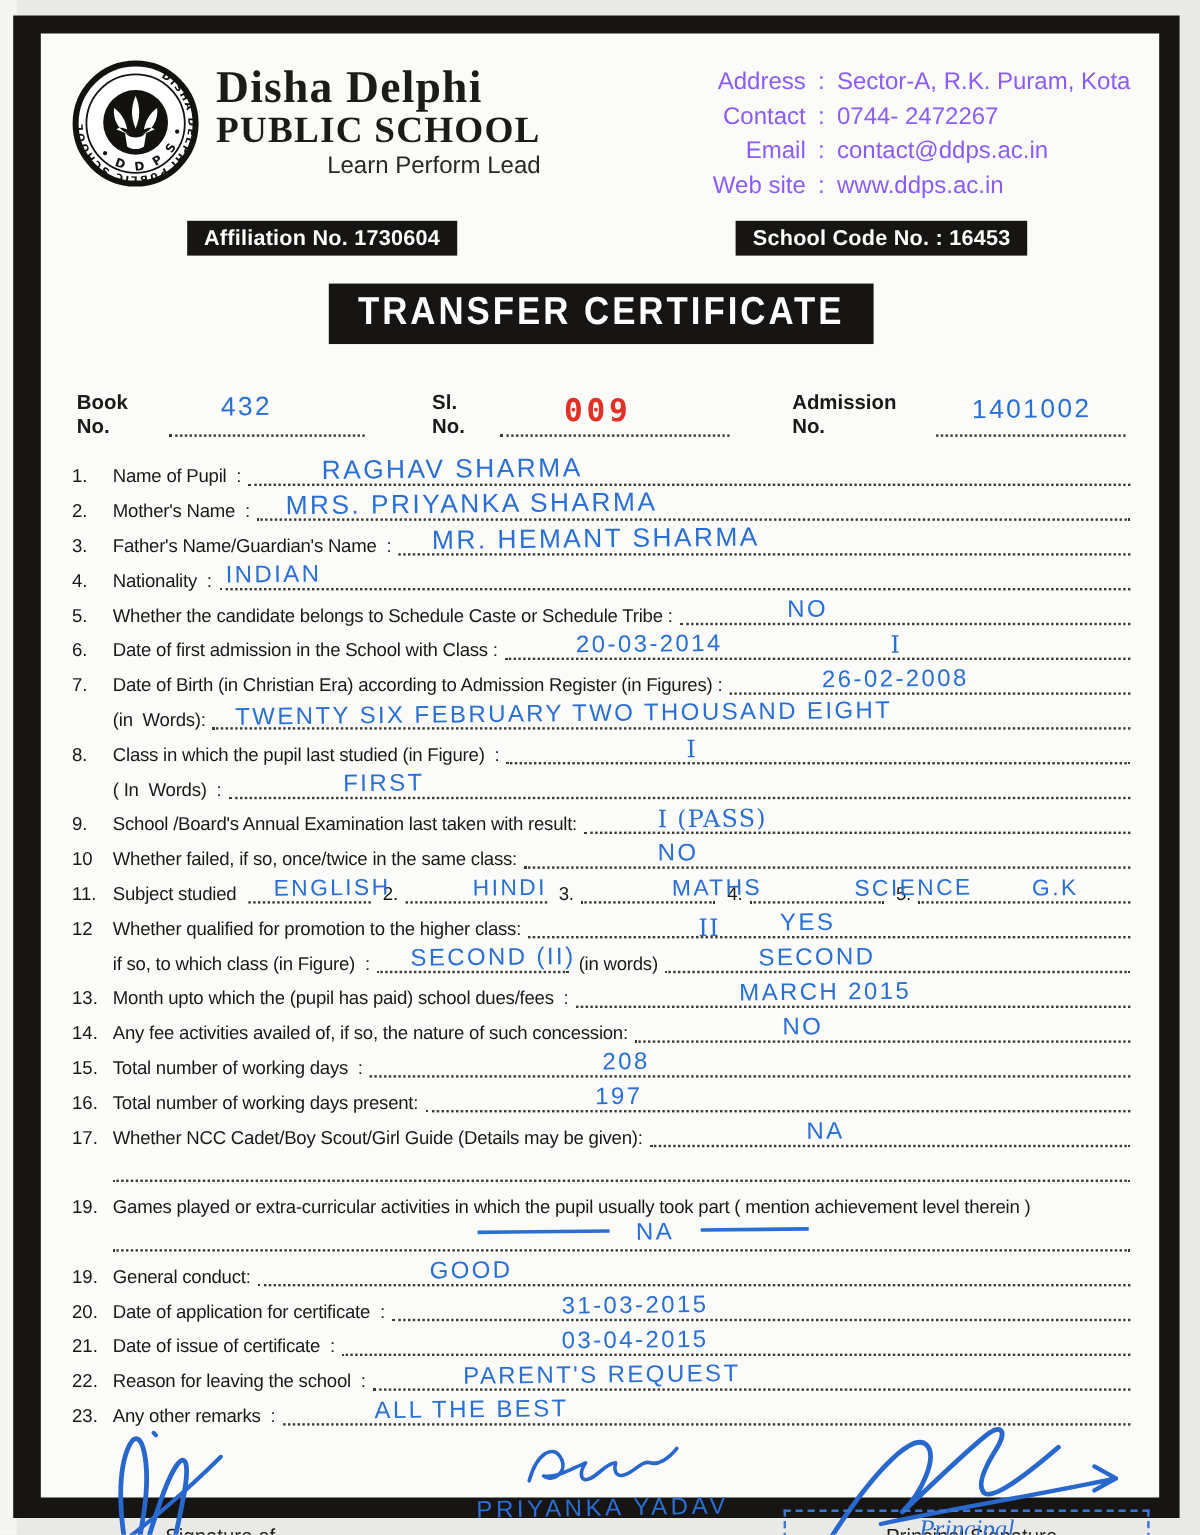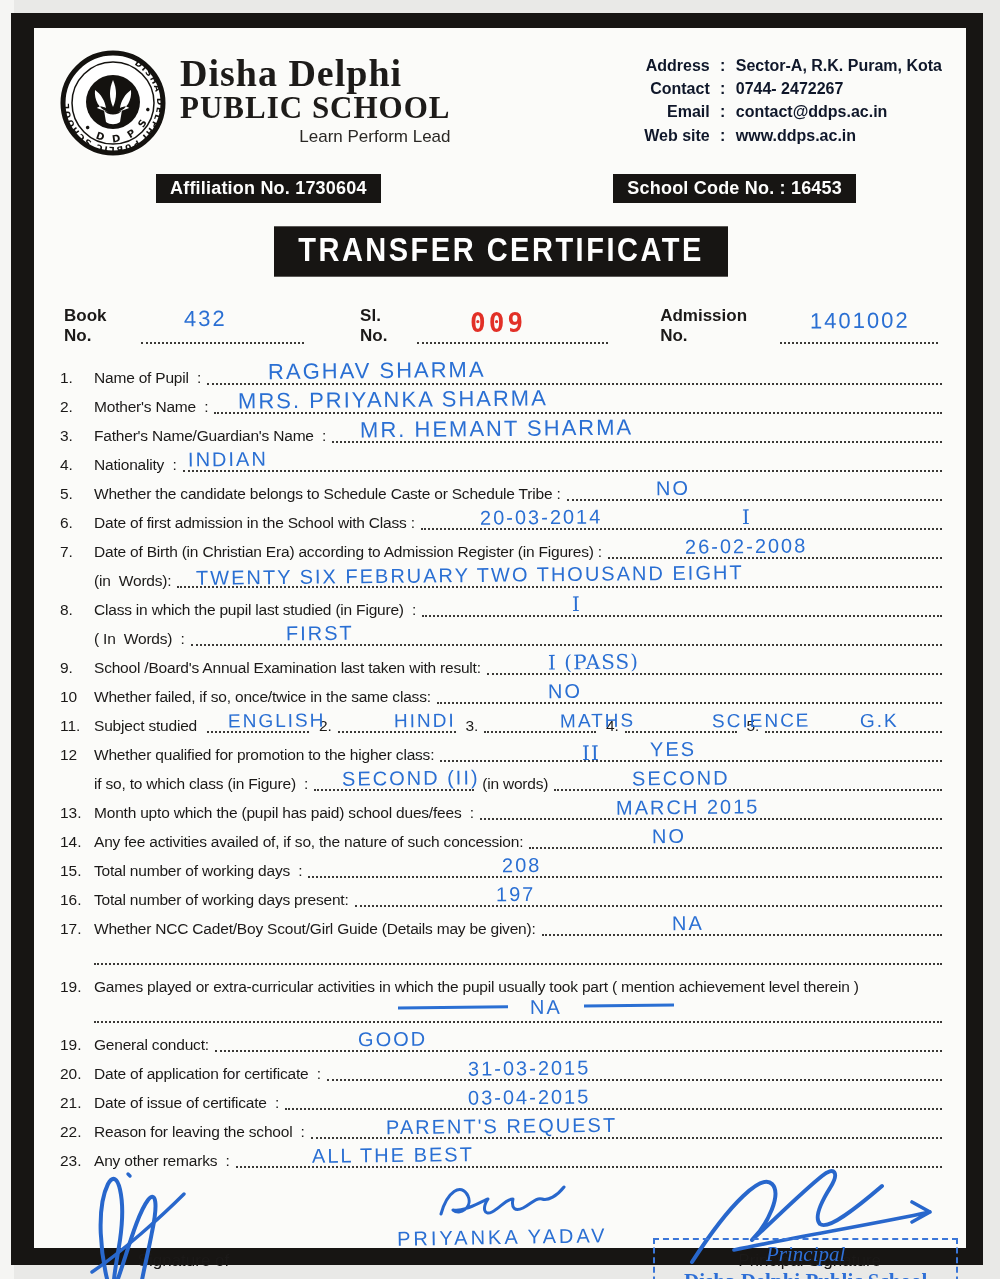--- a/index.html
+++ b/index.html
@@ -9,33 +9,33 @@
   .page { position:absolute; left:11px; top:13px; width:972px; height:1252px;
           background:#fbfbf9; border:solid #171513; border-width:15px 17px 17px 23px; }
   .content { position:relative; padding:16px 24px 0 26px; height:100%; }
 
   
   .header { display:flex; align-items:flex-start; }
   .logo { flex:none; margin-top:6px; }
   .school-name { margin-left:14px; margin-top:10px; }
   .school-name .l1 { font-family:"Liberation Serif", serif; font-weight:bold; font-size:38px; color:#1d1b19; line-height:1.0; letter-spacing:1px;}
   .school-name .l2 { font-family:"Liberation Serif", serif; font-weight:bold; font-size:31px; color:#1d1b19; line-height:1.05; letter-spacing:1px;}
-  .school-name .l3 { font-size:17px; color:#2a2825; text-align:right; margin-top:2px; }
-  .contact { margin-left:auto; margin-top:10px; font-size:16px; color:#0f172a; font-weight:bold; }
+  .school-name .l3 { font-size:20px; color:#2a2825; text-align:right; margin-top:2px; }
+  .contact { margin-left:auto; margin-top:10px; font-size:20px; color:#8b5cf6; font-weight:normal; }
   .contact .crow { display:flex; line-height:1.45; }
   .contact .clabel { width:86px; text-align:right; }
   .contact .csep { width:26px; text-align:center; }
   .banners { display:flex; justify-content:space-between; margin-top:14px; padding:0 86px 0 96px; }
   .banner { background:#171513; color:#fdfdfc; font-weight:bold; font-size:18px; padding:4px 14px; letter-spacing:0.2px; }
   .title-wrap { text-align:center; margin-top:26px; }
   .title { display:inline-block; background:#171513; color:#ffffff; font-weight:900; font-size:29px;
            letter-spacing:2.5px; padding:5px 24px 7px; transform:scaleY(1.12); }
 
   
-  .serial-row { display:flex; margin-top:32px; font-size:17px; font-weight:bold; color:#1b1918; align-items:flex-end; padding:0 4px;}
+  .serial-row { display:flex; margin-top:42px; font-size:17px; font-weight:bold; color:#1b1918; align-items:flex-end; padding:0 4px;}
   .sgroup { position:relative; display:flex; align-items:flex-end; }
   .sdots { border-bottom:2px dotted #3b3937; margin:0 0 2px 6px; }
   .hw { position:absolute; color:#2a6fd3; font-size:20px; letter-spacing:2px; white-space:nowrap;
         font-weight:500; transform:rotate(-0.6deg); bottom:5px; }
   .hw.big { font-size:22px; }
   .hw.sm { font-size:19px; }
   .serial-red { position:absolute; bottom:8px; color:#e23027; font-family:"DejaVu Sans Mono", monospace;
                 font-weight:bold; font-size:26px; letter-spacing:3px; transform:none; }
 
   

